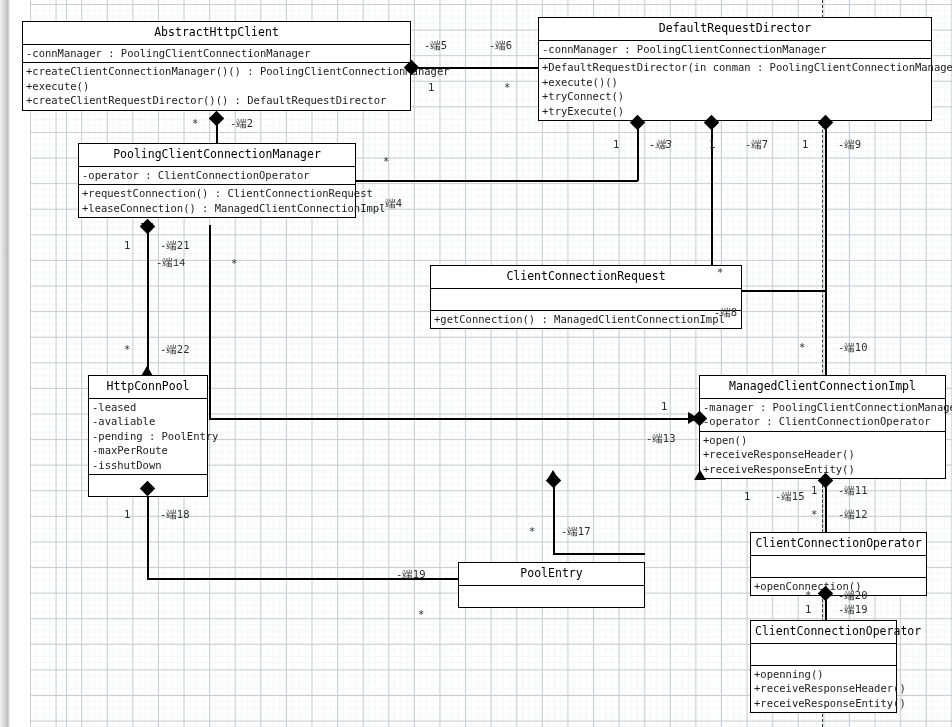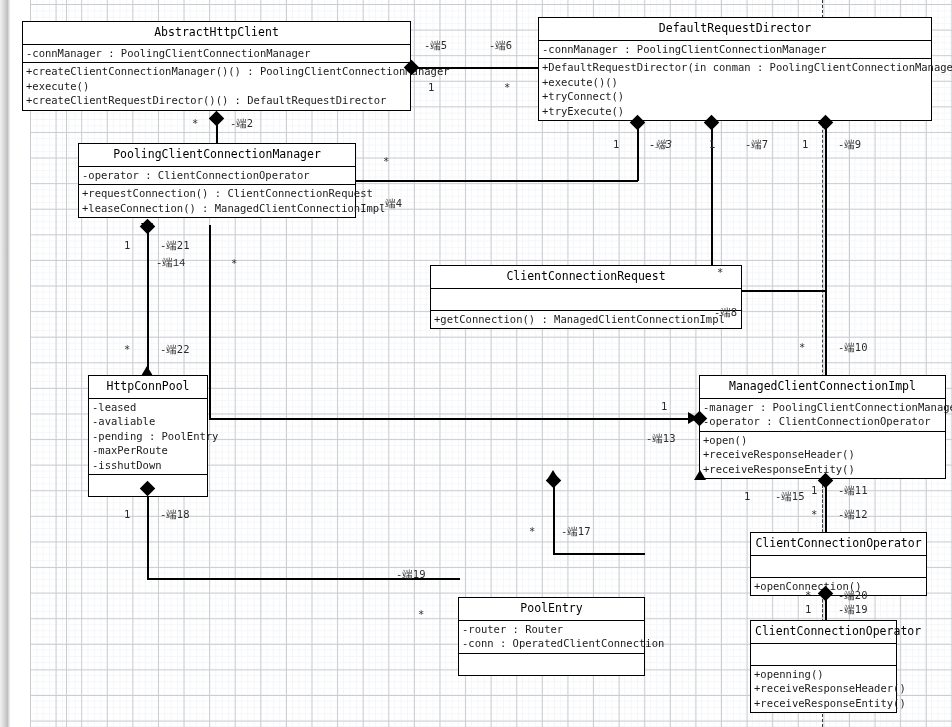--- a/index.html
+++ b/index.html
@@ -242,26 +242,22 @@
       <div>-manager : PoolingClientConnectionManager</div>
       <div>-operator : ClientConnectionOperator</div>
     </div>
     <div class="sect">
       <div>+open()</div>
       <div>+receiveResponseHeader()</div>
       <div>+receiveResponseEntity()</div>
     </div>
   </div>
 
-  <div class="cls" style="left:458px;top:562px;width:187px;margin-top:35px;">
+  <div class="cls" style="left:458px;top:562px;width:187px;">
     <div class="name">PoolEntry</div>
-    <div class="sect">
-      <div>-router : Router</div>
-      <div>-conn : OperatedClientConnection</div>
-    </div>
     <div class="sect empty"></div>
   </div>
 
   <div class="cls" style="left:750px;top:532px;width:177px;">
     <div class="name">ClientConnectionOperator</div>
     <div class="sect empty"></div>
     <div class="sect">
       <div>+openConnection()</div>
     </div>
   </div>

